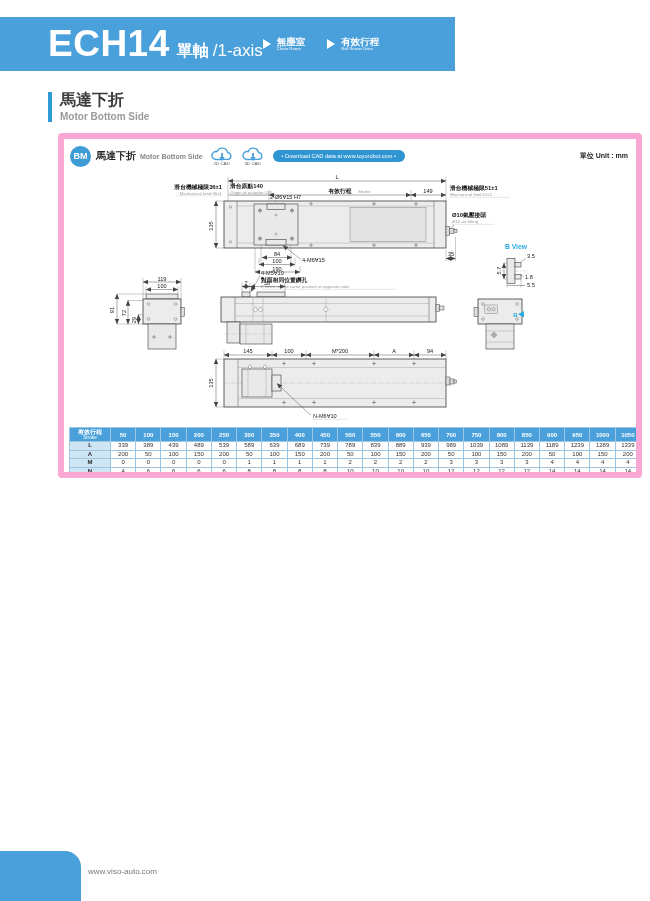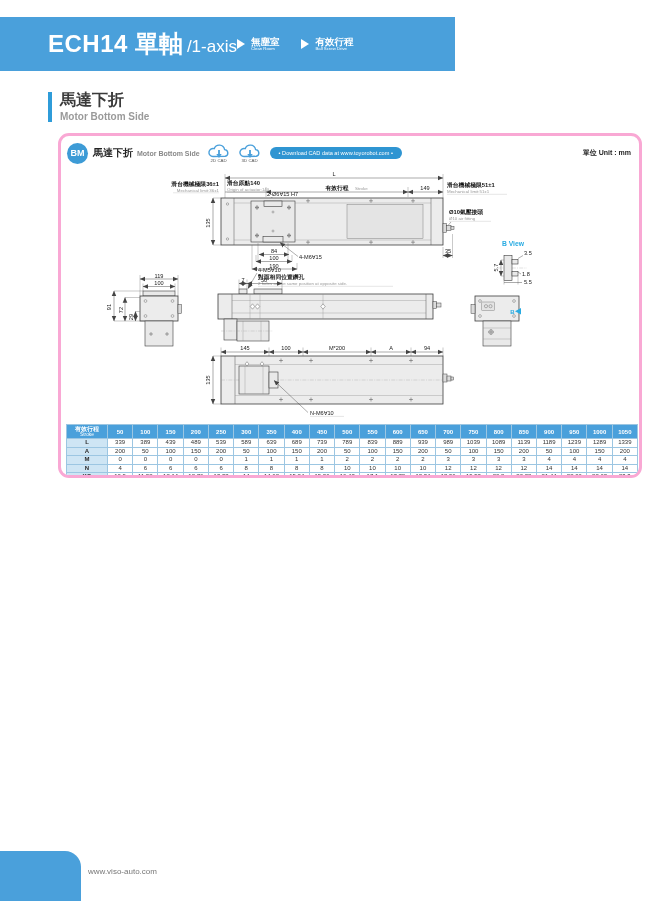--- a/index.html
+++ b/index.html
@@ -3,39 +3,39 @@
 <meta charset="utf-8">
 <style>
   html,body{margin:0;padding:0;background:#fff;}
   body{font-family:"Liberation Sans",sans-serif;-webkit-font-smoothing:antialiased;}
   .page{position:relative;width:650px;height:901px;background:#fff;overflow:hidden;}
 
   
   .banner{position:absolute;left:0;top:17px;width:455px;height:54px;background:#4AA0DB;
           display:flex;align-items:center;padding-left:48px;box-sizing:border-box;color:#fff;}
   .banner-title{display:flex;align-items:baseline;white-space:nowrap;}
-  .banner-model{font-size:24px;font-weight:bold;letter-spacing:.5px;}
-  .banner-zh{font-size:24px;font-weight:bold;margin-left:7px;}
+  .banner-model{font-size:37px;font-weight:bold;letter-spacing:.5px;}
+  .banner-zh{font-size:16px;font-weight:bold;margin-left:7px;}
   .banner-axis{font-size:17px;font-weight:300;margin-left:4px;}
   .banner-badges{display:flex;gap:22px;}
   .badge{display:flex;align-items:center;gap:6px;}
   .badge-tri{width:0;height:0;border-left:8px solid #fff;border-top:5px solid transparent;border-bottom:5px solid transparent;}
   .badge-txt{display:flex;flex-direction:column;line-height:1.05;}
   .badge-zh{font-size:9.5px;font-weight:bold;}
   .badge-en{font-size:4.3px;}
 
   
   .section{position:absolute;left:48px;top:92px;display:flex;gap:8px;}
   .section-bar{width:4px;height:30px;background:#2F9CD9;}
   .section-zh{font-size:16px;font-weight:bold;color:#3a3a3a;line-height:1.05;}
   .section-en{font-size:10px;color:#9a9a9a;font-weight:bold;margin-top:2px;}
 
   
-  .panel{position:absolute;left:58px;top:133px;width:584px;height:345px;border:3px solid #f9a8d4;
-         border-radius:11px;box-sizing:border-box;background:#fff;overflow:hidden;}
+  .panel{position:absolute;left:58px;top:133px;width:584px;height:345px;border:6px solid #f9a8d4;
+         border-radius:4px;box-sizing:border-box;background:#fff;overflow:hidden;}
   .panel-head{display:flex;align-items:center;height:30px;padding:2px 8px 0 6px;}
   .bm-circle{width:21px;height:21px;border-radius:50%;background:#3D9BD6;color:#fff;font-size:9px;
              font-weight:bold;display:flex;align-items:center;justify-content:center;flex:0 0 auto;}
   .ph-zh{font-size:10px;font-weight:bold;color:#222;margin-left:5px;}
   .ph-en{font-size:7px;color:#888;font-weight:bold;margin-left:4px;}
   .cloud-wrap{display:flex;flex-direction:column;align-items:center;margin-left:7px;cursor:pointer;}
   .cloud-lbl{font-size:4.4px;color:#555;margin-top:-1px;}
   .pill{background:#2F95D2;color:#fff;font-size:5.6px;border-radius:7px;padding:3px 9px;margin-left:8px;
         white-space:nowrap;cursor:pointer;}
   .unit{margin-left:auto;font-size:7px;color:#222;font-weight:bold;}

